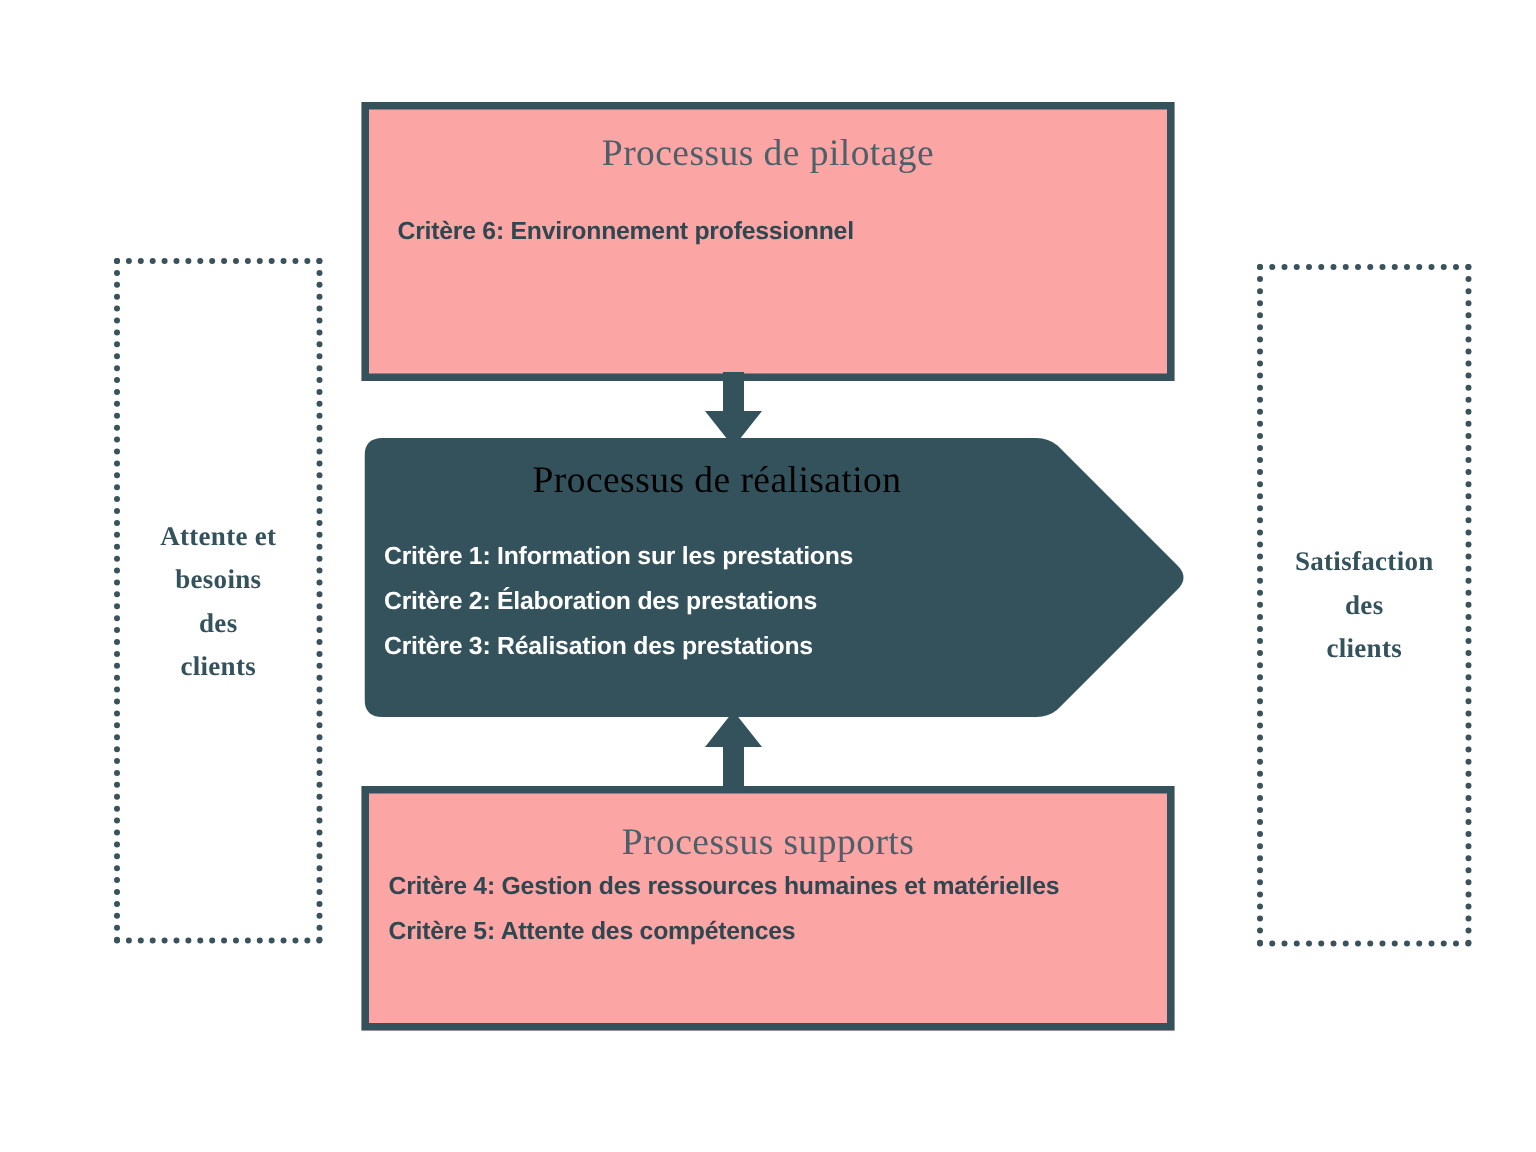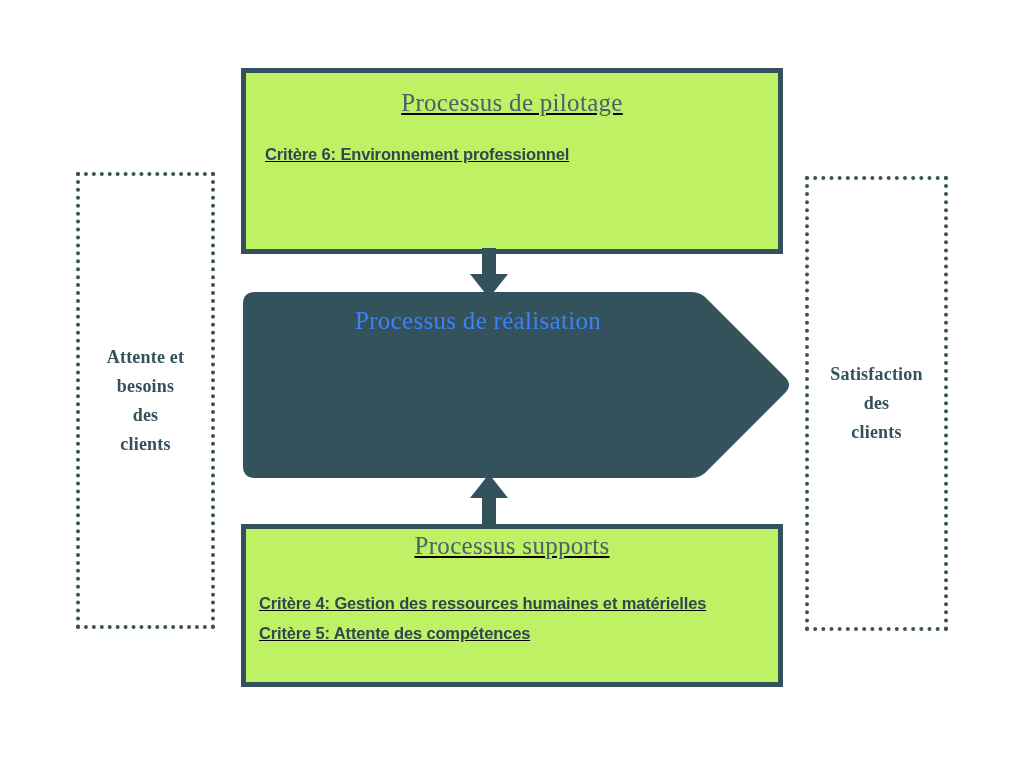--- a/index.html
+++ b/index.html
@@ -37,51 +37,50 @@
     font-family: "Liberation Serif", serif;
     font-weight: bold;
     font-size: 18px;
     line-height: 29px;
     color: #34525c;
     text-align: center;
     white-space: pre-line;
     letter-spacing: .2px;
   }
   #client-left  { left: 76px;  top: 172px; width: 139px; height: 457px; }
-  #client-right { left: 805px; top: 176px; width: 143px; height: 455px; }
+  #client-right { left: 838px; top: 176px; width: 143px; height: 455px; }
 
   
   .proc-box {
     position: absolute;
     box-sizing: border-box;
     border: 5px solid #34525c;
-    background: #bef264;
-    text-decoration: underline;
+    background: #fca5a5;
   }
   #box-pilotage { left: 241px; top: 68px;  width: 542px; height: 186px; }
   #box-supports { left: 241px; top: 524px; width: 542px; height: 163px; }
 
   .proc-title {
     font-family: "Liberation Serif", serif;
     font-weight: normal;
     font-size: 25px;
     color: #4b6068;
     text-align: center;
     margin-top: 16px;
     letter-spacing: .3px;
   }
-  #box-supports .proc-title { margin-top: 3px; }
+  #box-supports .proc-title { margin-top: 19px; }
 
   .proc-lines {
     margin: 0;
     padding: 0 0 0 13px;
     list-style: none;
   }
   #box-pilotage .proc-lines { margin-top: 22px; padding-left: 19px; }
-  #box-supports .proc-lines { margin-top: 28px; }
+  #box-supports .proc-lines { }
 
   .proc-lines li {
     font-family: "Liberation Sans", sans-serif;
     font-weight: bold;
     font-size: 16.5px;
     line-height: 30px;
     color: #2e4750;
     letter-spacing: -.15px;
   }
 
@@ -100,21 +99,21 @@
     height: 186px;
     display: block;
   }
   #arrow-content {
     position: absolute;
     left: 0; top: 0;
     width: 470px;
     height: 186px;
   }
   #arrow-content .proc-title {
-    color: #3b82f6;
+    color: #000000;
     margin-top: 15px;
   }
   #arrow-content .proc-lines { margin-top: 21px; }
   #arrow-content .proc-lines li { color: #ffffff; }
 
   
   .connector {
     position: absolute;
     width: 44px;
     height: 52px;
@@ -163,20 +162,25 @@
                Q 550,93 542,101
                L 462,181
                Q 456,186 448,186
                L 12,186
                Q 0,186 0,174
                L 0,12
                Q 0,0 12,0 Z" fill="#34525c"></path>
     </svg>
     <div id="arrow-content">
       <div class="proc-title">Processus de réalisation</div>
+      <ul class="proc-lines">
+        <li>Critère 1: Information sur les prestations</li>
+        <li>Critère 2: Élaboration des prestations</li>
+        <li>Critère 3: Réalisation des prestations</li>
+      </ul>
     </div>
   </div>
 
   <div class="connector" id="connector-up">
     <svg viewBox="0 0 44 52" xmlns="http://www.w3.org/2000/svg">
       <polygon points="22,2 41,26 29,26 29,52 15,52 15,26 3,26" fill="#34525c"></polygon>
     </svg>
   </div>
 
   <div class="proc-box" id="box-supports">

